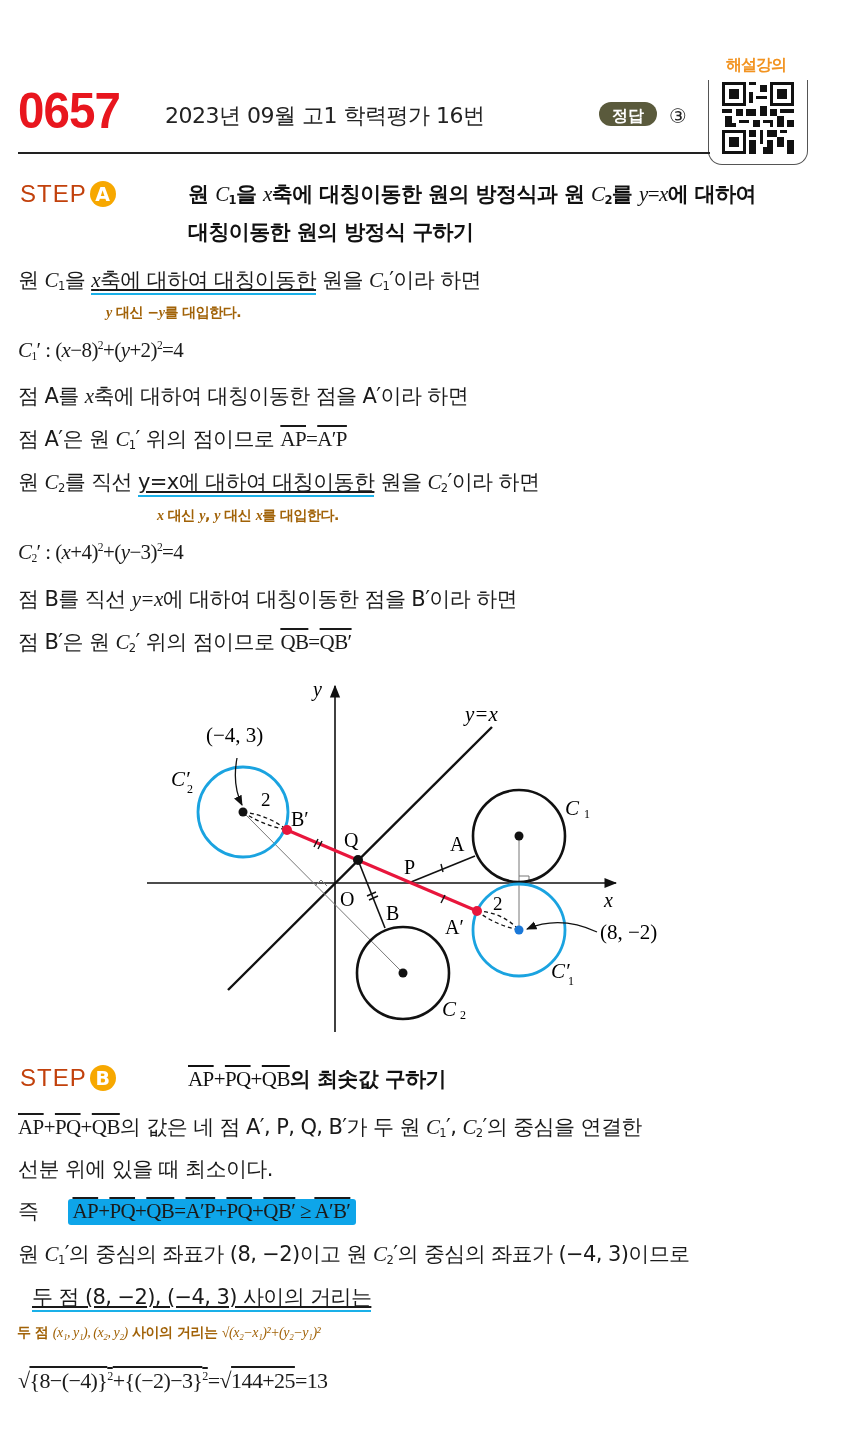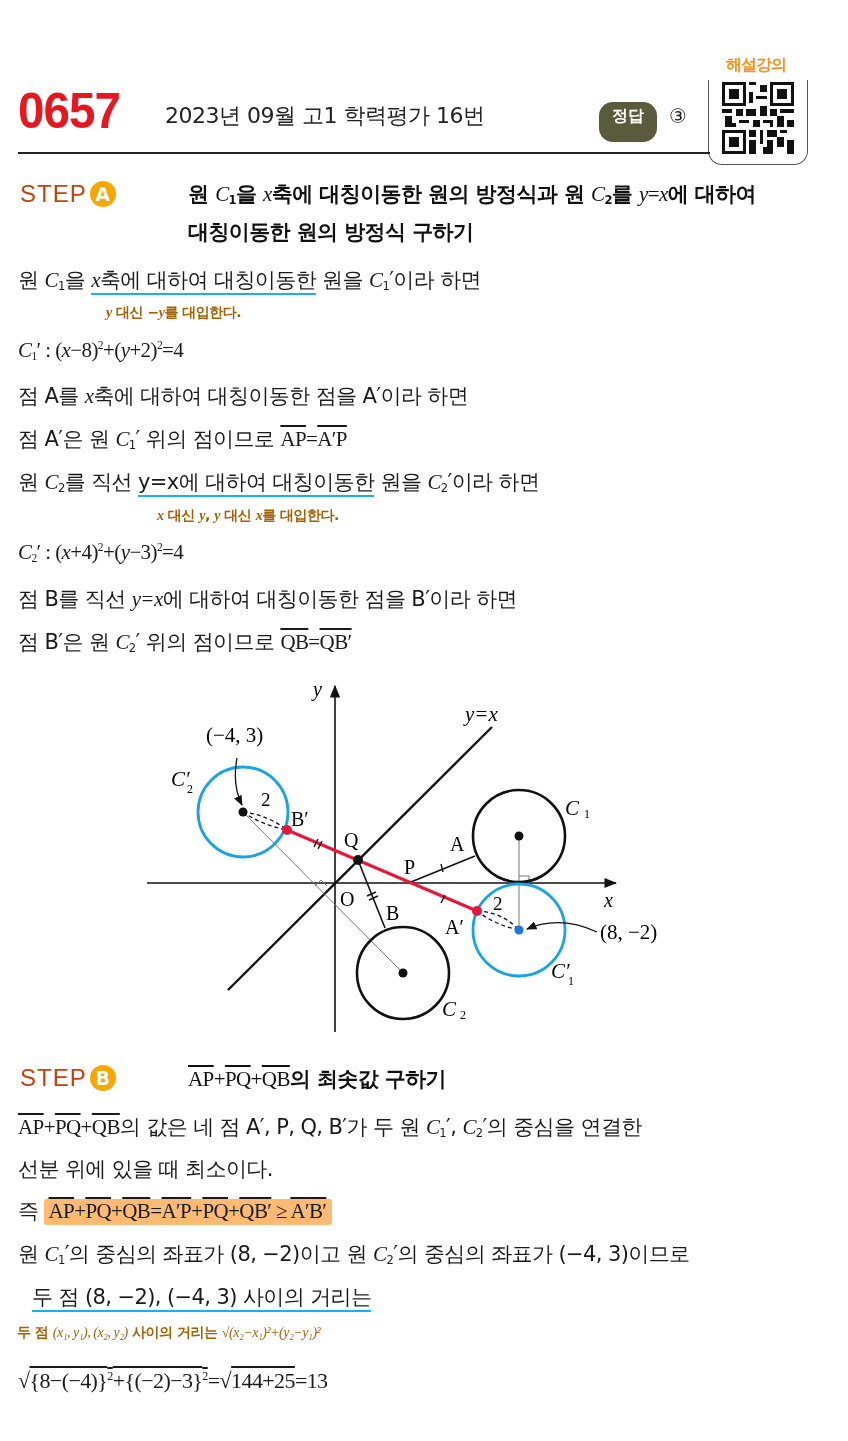--- a/index.html
+++ b/index.html
@@ -10,36 +10,36 @@
   .abs { position:absolute; }
   .serif { font-family:"Liberation Serif", "DejaVu Serif", serif; }
   .it { font-style:italic; font-family:"Liberation Serif", "DejaVu Serif", serif; }
   .sub { font-size:0.55em; vertical-align:-0.25em; font-style:normal; }
   .sup { font-size:0.55em; vertical-align:0.7em; }
   .ol { text-decoration:overline; font-family:"Liberation Serif", "DejaVu Serif", serif; }
 
   
   .probnum { left:18px; top:84px; font-family:"Liberation Sans", sans-serif; font-weight:bold; font-size:50px; color:#e8161e; letter-spacing:-1px; line-height:54px; transform:scaleX(0.95); transform-origin:left; }
   .source { left:165px; top:101px; font-size:22px; color:#222; letter-spacing:-0.5px; }
-  .answer-badge { left:599px; top:102px; width:58px; height:40px; border-radius:14px; background:#5a5a3c; color:#fff; font-size:16px; line-height:28px; text-align:center; font-weight:bold; }
+  .answer-badge { left:599px; top:102px; width:58px; height:24px; border-radius:14px; background:#5a5a3c; color:#fff; font-size:16px; line-height:28px; text-align:center; font-weight:bold; }
   .answer-val { left:669px; top:104px; font-size:20px; color:#222; }
   .qr-label { left:726px; top:55px; font-size:16px; font-weight:bold; color:#f29320; letter-spacing:-1px; }
   .qr-box { left:708px; top:80px; width:98px; height:84px; border:1.5px solid #555; border-top:none; border-radius:0 0 14px 14px; background:#fff; }
   .qr { left:722px; top:82px; width:72px; height:72px; }
   .hr { left:18px; top:152px; width:692px; height:2px; background:#222; }
 
   
   .step-label { font-family:"Liberation Sans", sans-serif; font-size:24px; color:#c2410c; letter-spacing:1px; }
   .step-circle { display:inline-block; width:26px; height:26px; border-radius:50%; background:#f7a800; color:#fff; font-weight:bold; font-size:19px; text-align:center; line-height:26px; margin-left:3px; vertical-align:1px; }
   .step-title { font-size:21px; font-weight:bold; color:#111; letter-spacing:-0.6px; line-height:38px;margin-left:45px; }
 
   .line { font-size:21px; color:#1a1a1a; letter-spacing:-0.6px; white-space:nowrap; }
   .note { font-size:14px; color:#a16207; font-weight:bold; letter-spacing:-0.5px; white-space:nowrap; }
-  .uline { border-bottom:2px solid #1ab0e8; padding-bottom:1px; }
-  .hl { background:#fdba74; padding:0 6px 2px 4px; border-radius:3px; }
+  .uline { border-bottom:2px solid #1ab0e8; padding-bottom:1px;text-decoration:underline; }
+  .hl { background:#0ea5e9; padding:0 6px 2px 4px; border-radius:3px;margin-left:24px; }
 
   svg text { font-family:"Liberation Serif", "DejaVu Serif", serif; }
 </style>
 </head>
 <body>
 
 <div class="abs probnum">0657</div>
 <div class="abs source">2023년 09월 고1 학력평가 16번</div>
 <div class="abs answer-badge">정답</div>
 <div class="abs answer-val">③</div>

